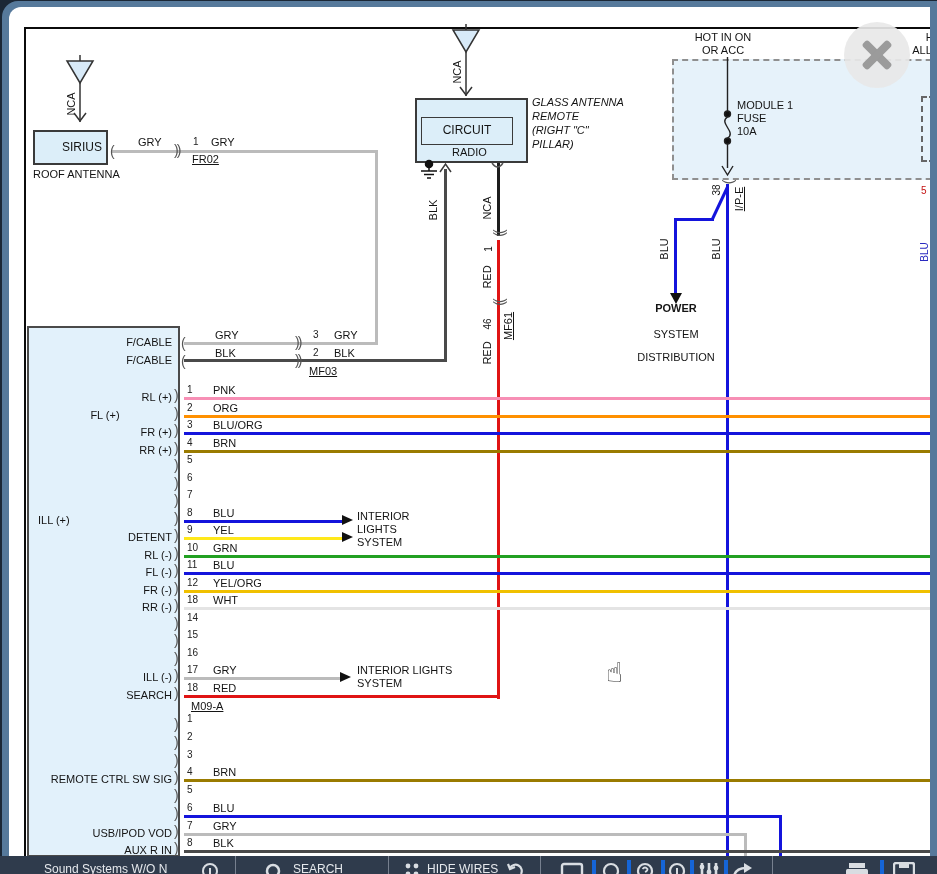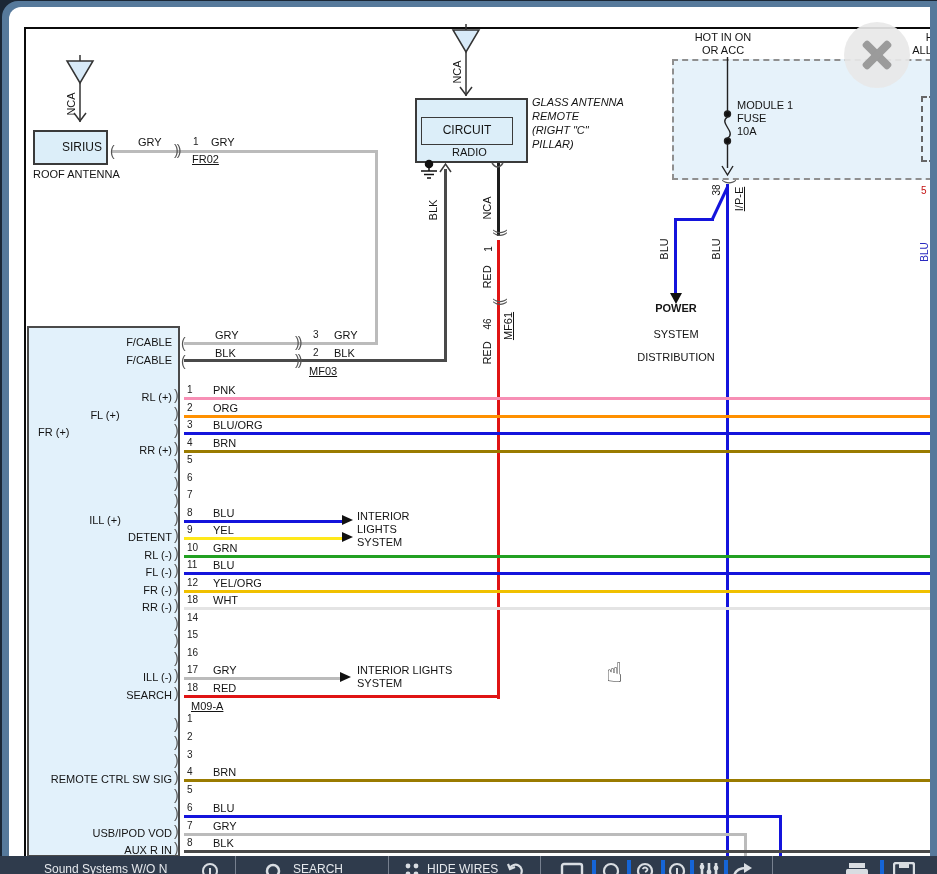--- a/index.html
+++ b/index.html
@@ -147,37 +147,37 @@
         <div class="lbl" style="left:38px;top:391px;width:134px;text-align:right">RL (+)</div>
         <div class="wire" style="left:184px;top:397px;width:753px;background:#F78FB5"></div>
         <span class="glyph" style="left:174px;top:406px">)</span>
         <div class="pnum" style="left:187px;top:402px">2</div>
         <div class="lbl" style="left:213px;top:402px">ORG</div>
         <div class="lbl" style="left:38px;top:409px;width:134px;text-align:center">FL (+)</div>
         <div class="wire" style="left:184px;top:415px;width:753px;background:#FF9000"></div>
         <span class="glyph" style="left:174px;top:423px">)</span>
         <div class="pnum" style="left:187px;top:419px">3</div>
         <div class="lbl" style="left:213px;top:419px">BLU/ORG</div>
-        <div class="lbl" style="left:38px;top:426px;width:134px;">FR (+)</div>
+        <div class="lbl" style="left:38px;top:426px;width:134px;text-align:right">FR (+)</div>
         <div class="wire" style="left:184px;top:432px;width:753px;background:#1414DC"></div>
         <span class="glyph" style="left:174px;top:441px">)</span>
         <div class="pnum" style="left:187px;top:437px">4</div>
         <div class="lbl" style="left:213px;top:437px">BRN</div>
         <div class="lbl" style="left:38px;top:444px;width:134px;text-align:right">RR (+)</div>
         <div class="wire" style="left:184px;top:450px;width:753px;background:#9A7B00"></div>
         <span class="glyph" style="left:174px;top:458px">)</span>
         <div class="pnum" style="left:187px;top:454px">5</div>
         <span class="glyph" style="left:174px;top:476px">)</span>
         <div class="pnum" style="left:187px;top:472px">6</div>
         <span class="glyph" style="left:174px;top:493px">)</span>
         <div class="pnum" style="left:187px;top:489px">7</div>
         <span class="glyph" style="left:174px;top:511px">)</span>
         <div class="pnum" style="left:187px;top:507px">8</div>
         <div class="lbl" style="left:213px;top:507px">BLU</div>
-        <div class="lbl" style="left:38px;top:514px;width:134px;text-align:center">ILL (+)</div>
+        <div class="lbl" style="left:38px;top:514px;width:134px;text-align:left">ILL (+)</div>
         <div class="wire" style="left:184px;top:520px;width:158px;background:#1414DC"></div>
         <div class="arr" style="left:342px;top:515px"></div>
         <span class="glyph" style="left:174px;top:528px">)</span>
         <div class="pnum" style="left:187px;top:524px">9</div>
         <div class="lbl" style="left:213px;top:524px">YEL</div>
         <div class="lbl" style="left:38px;top:531px;width:134px;text-align:right">DETENT</div>
         <div class="wire" style="left:184px;top:537px;width:158px;background:#FFE81A"></div>
         <div class="arr" style="left:342px;top:532px"></div>
         <span class="glyph" style="left:174px;top:546px">)</span>
         <div class="pnum" style="left:187px;top:542px">10</div>

